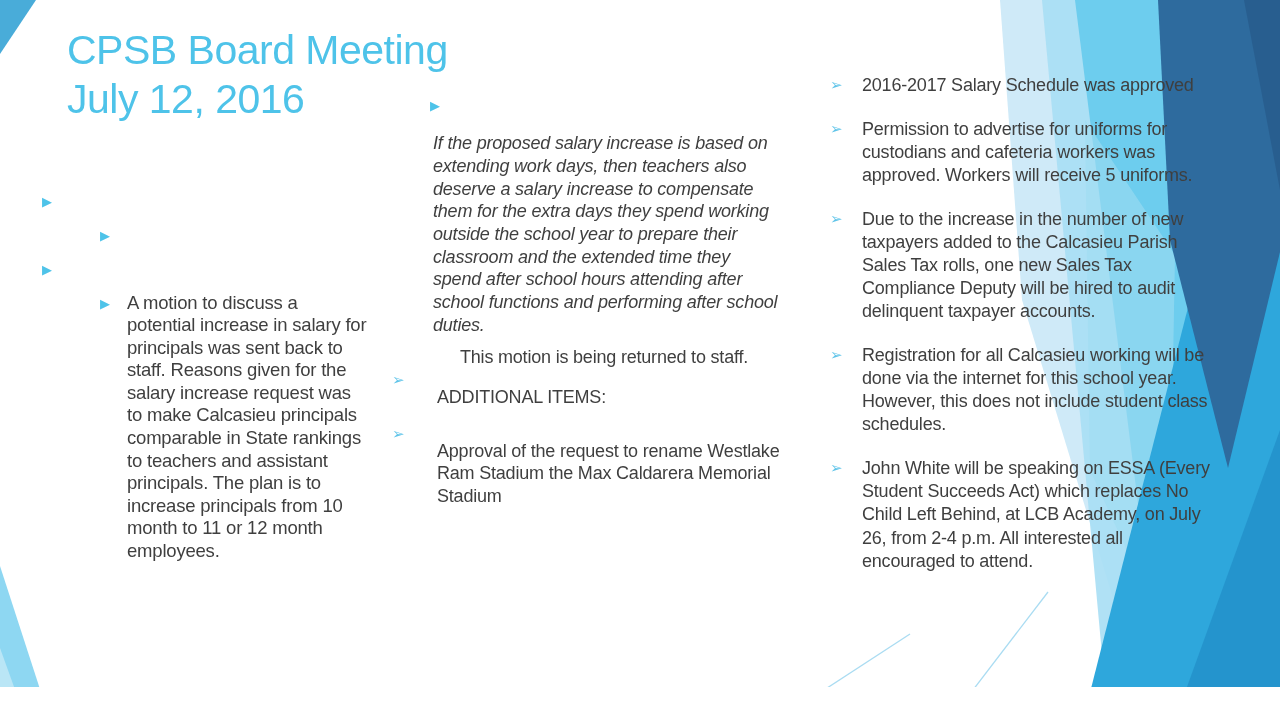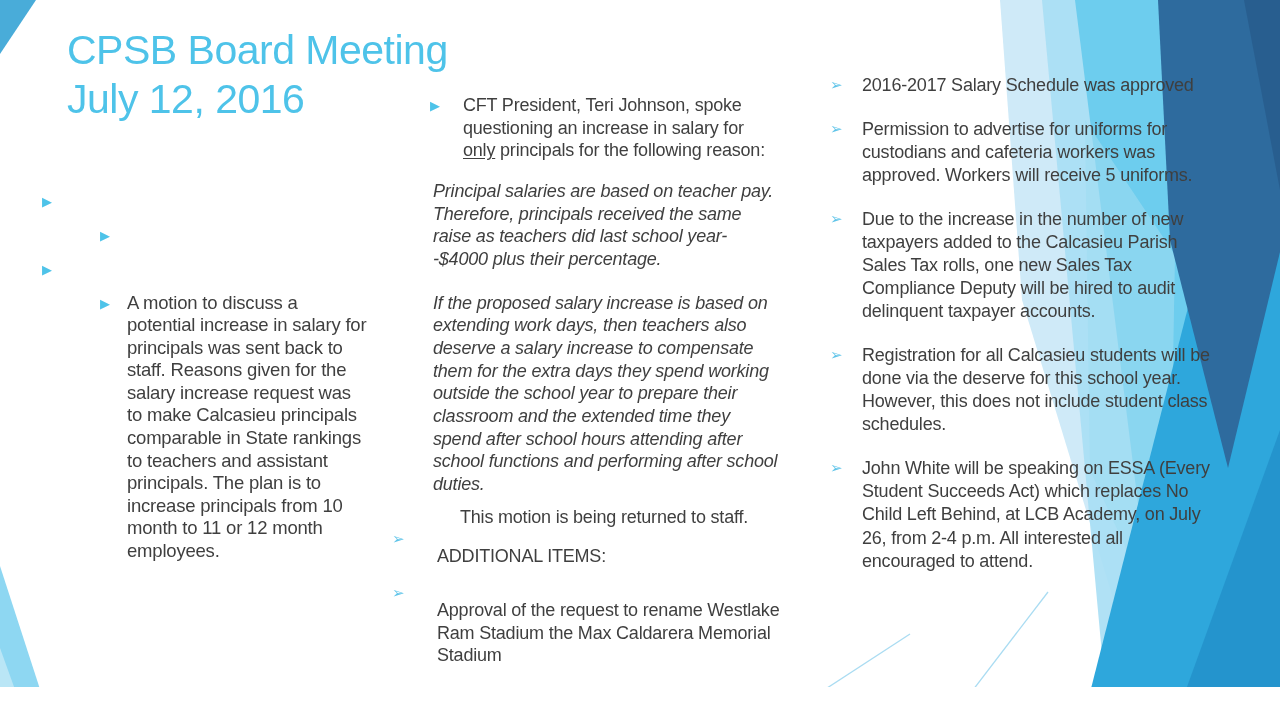--- a/index.html
+++ b/index.html
@@ -88,23 +88,21 @@
     </div>
     <div class="row lvl2">
       <span class="tri">▶</span>
       <div class="txt">A motion to discuss a potential increase in salary for principals was sent back to staff. Reasons given for the salary increase request was to make Calcasieu principals comparable in State rankings to teachers and assistant principals. The plan is to increase principals from 10 month to 11 or 12 month employees.</div>
     </div>
   </div>
 
   <div class="layer col-mid">
     <div class="row cft">
       <span class="tri">▶</span>
-      <div class="txt"><span>CFT President, Teri Johnson, spoke questioning an increase in salary for </span><u>only</u><span> principals for the following reason:</span></div>
     </div>
-    <div class="ital">Principal salaries are based on teacher pay. Therefore, principals received the same raise as teachers did last school year--$4000 plus their percentage.</div>
     <div class="ital ital2">If the proposed salary increase is based on extending work days, then teachers also deserve a salary increase to compensate them for the extra days they spend working outside the school year to prepare their classroom and the extended time they spend after school hours  attending after school functions and performing after school duties.</div>
     <div class="note">This motion is being returned to staff.</div>
     <div class="row arrow-row">
       <span class="arrow">➢</span>
       <div class="txt">ADDITIONAL ITEMS:</div>
     </div>
     <div class="row arrow-row">
       <span class="arrow">➢</span>
       <div class="txt">Approval of the request to rename Westlake Ram Stadium the Max Caldarera Memorial Stadium</div>
     </div>
@@ -118,21 +116,21 @@
     <div class="row">
       <span class="arrow">➢</span>
       <div class="txt">Permission to advertise for uniforms for custodians and cafeteria workers was approved. Workers will receive 5 uniforms.</div>
     </div>
     <div class="row">
       <span class="arrow">➢</span>
       <div class="txt">Due to the increase in the number of new taxpayers added to the Calcasieu Parish Sales Tax rolls, one new Sales Tax Compliance Deputy will be hired to audit delinquent taxpayer accounts.</div>
     </div>
     <div class="row">
       <span class="arrow">➢</span>
-      <div class="txt">Registration for all Calcasieu students will be done via the deserve for this school year. However, this does not include student class schedules.</div>
+      <div class="txt">Registration for all Calcasieu working will be done via the internet for this school year. However, this does not include student class schedules.</div>
     </div>
     <div class="row">
       <span class="arrow">➢</span>
       <div class="txt">John White will be speaking on ESSA (Every Student Succeeds Act) which replaces No Child Left Behind, at LCB Academy, on July 26, from 2-4 p.m. All interested all encouraged to attend.</div>
     </div>
   </div>
 
 </div>
 
 </body></html>

